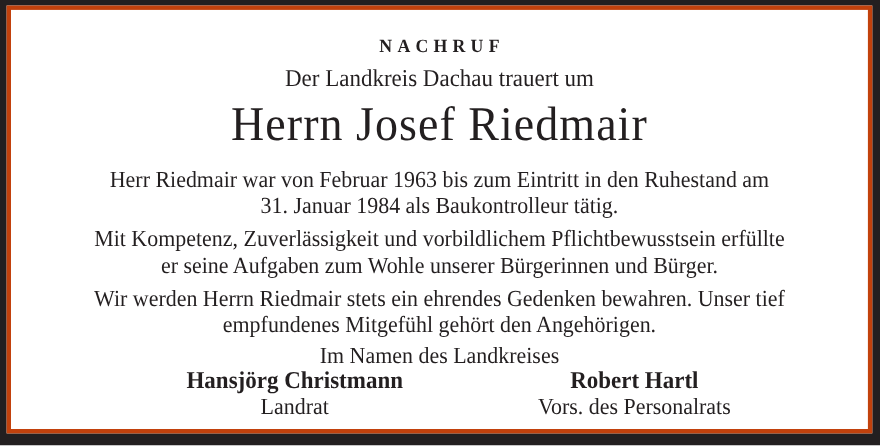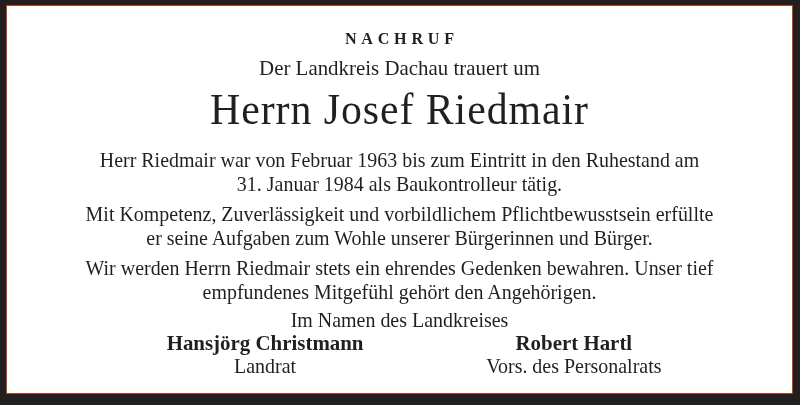--- a/index.html
+++ b/index.html
@@ -10,21 +10,21 @@
   }
   .page {
     position: relative;
     width: 800px; height: 405px;
     background: #231f20;
   }
   .paper {
     position: absolute;
     top: 5px; left: 6px; right: 7px; bottom: 11px;
     background: #ffffff;
-    border: 1px solid #c2410c;
+    border: 4px solid #c2410c;
     box-sizing: border-box;
     overflow: hidden;
   }
   .content {
     transform: scaleX(0.95);
     transform-origin: 50% 0;
     text-align: center;
     color: #231f20;
   }
   .kicker {

